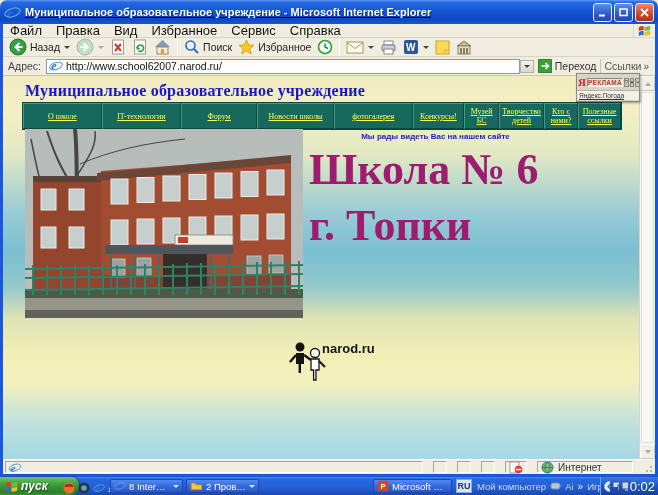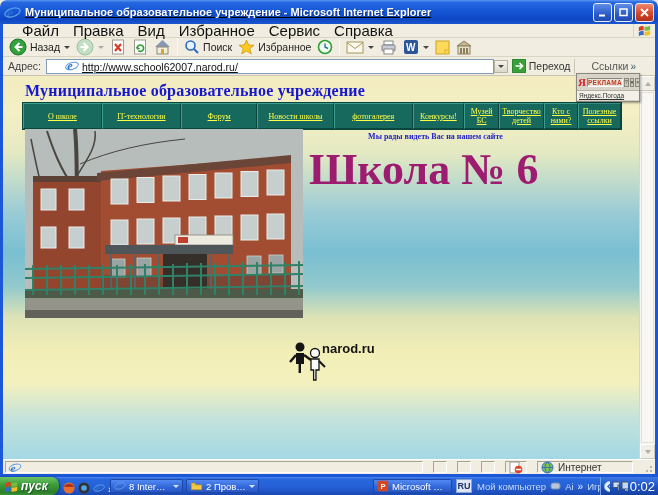--- a/index.html
+++ b/index.html
@@ -14,57 +14,57 @@
   .tb-title{color:#fff;font-weight:bold;font-size:11px;text-shadow:1px 1px 1px #0A2E88;white-space:nowrap;overflow:hidden;flex:1;}
   .tb-btns{display:flex;gap:2px;}
   .wbtn{width:19px;height:19px;border-radius:3px;border:1px solid #E6ECF8;display:flex;align-items:center;justify-content:center;}
   .wbtn.minmax{background:linear-gradient(180deg,#5E8CE8,#2B5CC8 60%,#1F4AB0);}
   .wbtn.close{background:linear-gradient(180deg,#F0876C,#D5492B 55%,#B03018);}
 
   
   .win-body{position:absolute;left:0;top:24px;width:658px;height:453px;border:3px solid #1C57D8;border-top:none;
     display:flex;flex-direction:column;background:#F1EEE1;}
 
-  .menubar{height:14px;display:flex;align-items:center;font-size:15px;color:#111;border-bottom:1px solid #D9D5C3;position:relative;padding-left:12px;}
+  .menubar{height:14px;display:flex;align-items:center;font-size:13px;color:#111;border-bottom:1px solid #D9D5C3;position:relative;}
   .menu-item{padding:0 7px;}
   .menu-flag{position:absolute;right:0;top:0;width:22px;height:13px;border-left:1px solid #D9D5C3;display:flex;align-items:center;justify-content:center;}
 
   .toolbar{height:19px;display:flex;align-items:center;border-bottom:1px solid #D9D5C3;padding-left:3px;}
   .tbtn{display:flex;align-items:center;gap:3px;padding:0 3px;height:19px;font-size:10.5px;color:#222;}
   .tsep{width:1px;height:16px;background:#C9C5B1;border-right:1px solid #FBFAF4;margin:0 3px;}
   .drop{width:0;height:0;border-left:3px solid transparent;border-right:3px solid transparent;border-top:3px solid #444;margin-left:1px;}
   .drop.dis{border-top-color:#AAA;}
 
   .addressbar{height:19px;display:flex;align-items:center;padding:0 3px;font-size:10.5px;color:#444;border-bottom:1px solid #C9C5B1;}
   .addr-label{margin:0 5px 0 2px;}
-  .addr-input{flex:1;height:15px;background:#fff;border:1px solid #7F9DB9;display:flex;align-items:flex-end;padding:0 18px;color:#111;font-size:10.5px;text-decoration:underline;}
+  .addr-input{flex:1;height:15px;background:#fff;border:1px solid #7F9DB9;display:flex;align-items:center;padding:0 2px;color:#111;font-size:10.5px;}
   .addr-input .url{flex:1;white-space:nowrap;overflow:hidden;}
   .addr-drop{width:14px;height:13px;background:linear-gradient(180deg,#F4F3EE,#DDD9C8);border:1px solid #B5B2A0;display:flex;align-items:center;justify-content:center;}
   .go-btn{display:flex;align-items:center;gap:3px;padding:0 4px;color:#333;}
-  .links{display:flex;align-items:center;gap:2px;color:#555;padding:0 16px;border-left:1px solid #C9C5B1;height:15px;}
+  .links{display:flex;align-items:center;gap:2px;color:#555;padding:0 3px;border-left:1px solid #C9C5B1;height:15px;}
   .chev::after{content:"»";color:#356;font-size:10px;}
 
   
   .content{flex:1;position:relative;display:flex;min-height:0;}
   .page{flex:1;position:relative;overflow:hidden;font-family:"Liberation Serif",serif;
     background:linear-gradient(180deg,#F2ECC0 0%,#F4EFC4 10%,#E4E9C2 20%,#98CBD6 36%,#79BFD2 46%,#92C9CC 55%,#DDE3B6 63%,#F2EEB6 72%,#F4F0BE 80%,#C2E2DC 90%,#A3D8E4 100%);}
   .vscroll{width:16px;background:#F5F4EF;border-left:1px solid #D8D5C8;display:flex;flex-direction:column;}
   .sbtn{height:15px;background:#F1EFE7;border:1px solid #FFF;border-bottom-color:#CCC9BB;border-right-color:#CCC9BB;
     display:flex;align-items:center;justify-content:center;}
   .sb-up{width:0;height:0;border-left:3px solid transparent;border-right:3px solid transparent;border-bottom:4px solid #AEAC9E;}
   .sb-dn{width:0;height:0;border-left:3px solid transparent;border-right:3px solid transparent;border-top:4px solid #AEAC9E;}
   .sthumb{flex:1;margin:1px;background:#F8F7F3;border:1px solid #E3E1D6;}
 
   .site-heading{position:absolute;left:22px;top:6px;font-size:16px;font-weight:bold;color:#1717CE;letter-spacing:.2px;}
   .nav{position:absolute;left:19px;top:26px;width:600px;height:28px;display:flex;border:1px solid #0A463E;background:#17695E;}
   .nav-cell{display:flex;align-items:center;justify-content:center;text-align:center;
     border:1px solid;border-color:#3E9E8E #0A463E #0A463E #3E9E8E;background:#17695E;
     font-size:8px;line-height:9px;padding:1px;}
   .nav-cell span{color:#FFFF4A;text-decoration:underline;}
-  .welcome{position:absolute;left:325px;top:56px;width:215px;text-align:center;font-size:8px;font-weight:bold;color:#2020C8;font-family:Liberation Serif, serif;}
+  .welcome{position:absolute;left:325px;top:56px;width:215px;text-align:center;font-size:8px;font-weight:bold;color:#2020C8;font-family:Liberation Sans, sans-serif;}
   .photo{position:absolute;left:22px;top:53px;width:278px;height:189px;}
   .school-title{position:absolute;left:306px;top:66px;font-size:44px;line-height:56px;font-weight:bold;color:#9D1C70;}
   .narod{position:absolute;left:283px;top:263px;}
 
   
   .ad{position:absolute;left:576px;top:73px;width:64px;height:29px;z-index:6;background:#D8D4CA;border:1px solid #8A887C;
     box-shadow:1px 1px 2px rgba(0,0,0,.35);font-family:"Liberation Sans",sans-serif;}
   .ad-row1{height:16px;display:flex;align-items:center;gap:1px;padding:1px;}
   .ad-ya{color:#D61F26;font-family:"Liberation Serif",serif;font-weight:bold;font-size:11px;line-height:11px;}
   .ad-label{flex:1;background:#E9E6DE;border:1px solid;border-color:#8A887C #FFF #FFF #8A887C;color:#C23A1E;
@@ -79,21 +79,21 @@
   
   .statusbar{height:15px;background:#F1EEE1;border-top:1px solid #fff;display:flex;align-items:center;gap:10px;padding:1px 2px;font-size:10px;color:#333;}
   .st-main{flex:1;height:12px;border:1px solid;border-color:#A8A696 #FFF #FFF #A8A696;display:flex;align-items:center;padding:0 2px;}
   .st-cell{height:12px;border:1px solid;border-color:#A8A696 #FFF #FFF #A8A696;display:flex;align-items:center;justify-content:center;}
   .st-zone{width:96px;gap:4px;justify-content:flex-start;padding:0 3px;}
   .grip{width:10px;height:12px;}
 
   
   .taskbar{position:absolute;left:0;bottom:0;width:658px;height:18px;
     background:linear-gradient(180deg,#4E86EE 0%,#2767DE 12%,#2560D6 55%,#1A48B2 100%);}
-  .start{position:absolute;left:0;top:0;height:18px;width:59px;border-radius:0 8px 8px 0;
+  .start{position:absolute;left:0;top:0;height:18px;width:79px;border-radius:0 8px 8px 0;
     background:linear-gradient(180deg,#6CC463 0%,#3B9A38 45%,#2E7D2C 85%,#3A9338 100%);
     display:flex;align-items:center;gap:3px;padding:0 6px 0 5px;box-shadow:1px 0 2px rgba(0,0,0,.4);}
   .start-label{color:#fff;font-weight:bold;font-style:italic;font-size:12px;text-shadow:1px 1px 1px #1E5A1E;}
   .ql{position:absolute;left:63px;top:2px;display:flex;align-items:center;gap:3px;}
   .ql .chev::after{color:#fff;}
   .task-btn{position:absolute;top:2px;height:14px;border-radius:2px;
     background:linear-gradient(180deg,#5389F2,#3166D8 60%,#2A58C4);border:1px solid #1E48A8;
     display:flex;align-items:center;gap:3px;padding:0 3px;color:#fff;font-size:9.5px;white-space:nowrap;overflow:hidden;}
   .task-btn .lbl{overflow:hidden;text-overflow:ellipsis;flex:1;}
   .tb-drop{width:0;height:0;border-left:3px solid transparent;border-right:3px solid transparent;border-top:3px solid #D8E4F8;flex:0 0 auto;}
@@ -415,20 +415,21 @@
               <line x1="246" y1="133" x2="246" y2="166"></line>
             <line x1="260" y1="133" x2="260" y2="166"></line>
               <line x1="274" y1="132" x2="274" y2="166"></line>
           </g>
           <rect x="0" y="169" width="278" height="12" fill="#94948A"></rect>
           <rect x="0" y="181" width="278" height="8" fill="#62625A"></rect>
         </svg>
 
         <div class="school-title">
           <div>Школа № 6</div>
+          <div>г. Топки</div>
         </div>
 
         <svg class="narod" width="96" height="46" viewBox="0 0 96 46">
           <circle cx="14" cy="8" r="4.5" fill="#141414"></circle>
           <path d="M10,14 h8 v11 h-3 v9 h-2.4 v-9 h-2.6 z" fill="#141414"></path>
           <line x1="18" y1="16" x2="25" y2="21" stroke="#141414" stroke-width="2.4"></line>
           <line x1="10" y1="16" x2="4" y2="23" stroke="#141414" stroke-width="2.4"></line>
           <circle cx="29" cy="14" r="4.5" fill="#FCFCFC" stroke="#141414" stroke-width="1.3"></circle>
           <path d="M25,20 h8 v11 h-3 v10 h-2.4 v-10 h-2.6 z" fill="#FCFCFC" stroke="#141414" stroke-width="1.3"></path>
           <line x1="33" y1="22" x2="39" y2="28" stroke="#141414" stroke-width="2"></line>

